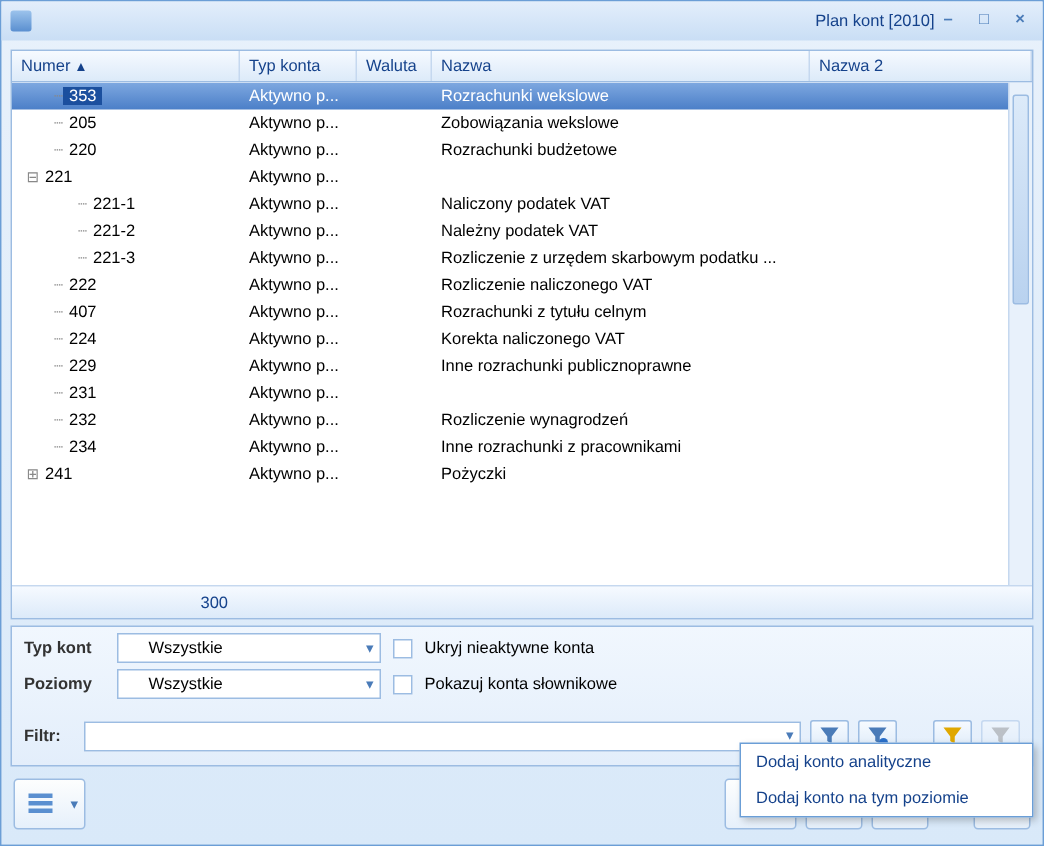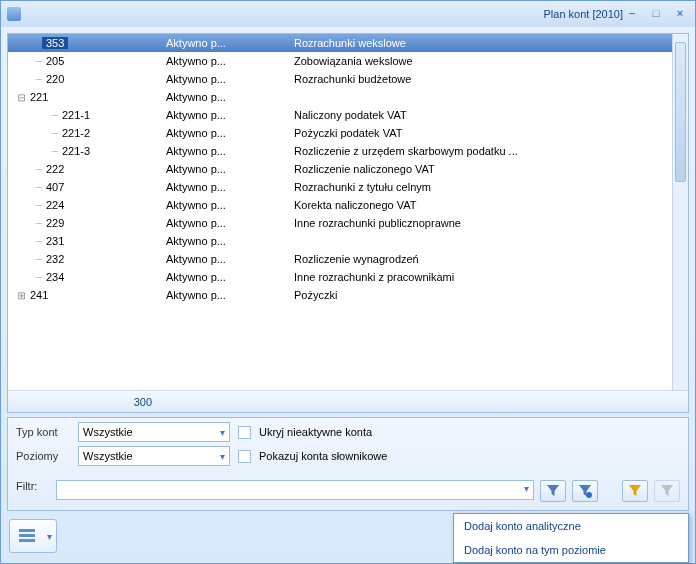--- a/index.html
+++ b/index.html
@@ -28,54 +28,61 @@
   .twig { display:inline-block; color: #888; font-size: 10px; width: 12px; text-align: right; }
   .nodelabel { padding: 0 4px; }
   .row.sel .nodelabel.hl { background: #1b4f9e; color: #fff; }
   .scrollv { position: absolute; right: 0; top: 0; bottom: 0; width: 16px; background: #e8f1fb; border-left: 1px solid #c5d8ef; }
   .scrollv .thumb { position: absolute; left: 2px; right: 2px; top: 8px; height: 140px; background: linear-gradient(#dceaf9,#b9d2ef); border: 1px solid #9cbce2; border-radius: 2px; }
   .footerrow { display: flex; border-top: 1px solid #c5d8ef; background: linear-gradient(#f6faff,#dceaf9); height: 22px; align-items: center; }
   .footerrow .sum { width: 152px; text-align: right; padding-right: 8px; color: #15428b; }
   .panel { border: 1px solid #9cbce2; background: linear-gradient(#f1f7fe,#e3eefb); padding: 4px 8px 8px 8px; }
   .panel .ptitle { color: #15428b; margin-bottom: 6px; }
   .frow { display: flex; align-items: center; gap: 8px; margin-bottom: 4px; }
-  .flabel { width: 54px; color: #333; }
-  .combo { width: 152px; height: 20px; border: 1px solid #9cbce2; background: #fff; display: flex; align-items: center; padding: 0 4px; position: relative; }
+  .flabel { width: 54px; color: #333; font-weight: bold; }
+  .combo { width: 176px; height: 20px; border: 1px solid #9cbce2; background: #fff; display: flex; align-items: center; padding: 0 20px; position: relative; }
   .combo::after { content: "▾"; position: absolute; right: 4px; color: #4a7bb8; font-size: 10px; }
   .chk { width: 13px; height: 13px; border: 1px solid #9cbce2; background: #fff; display: inline-block; }
-  .filtrow { display: flex; align-items: flex-start; gap: 6px; margin-top: 14px; }
+  .filtrow { display: flex; align-items: center; gap: 6px; margin-top: 14px; }
   .filterinput { flex: 1; height: 20px; border: 1px solid #9cbce2; background: #fff; position: relative; }
   .filterinput::after { content: "▾"; position: absolute; right: 4px; top: 2px; color: #4a7bb8; font-size: 10px; }
   .iconbtn { width: 26px; height: 22px; border: 1px solid #9cbce2; background: linear-gradient(#f6faff,#dceaf9); display: flex; align-items: center; justify-content: center; border-radius: 2px; cursor: pointer; }
   .iconbtn.disabled { opacity: .45; }
   .toolbar { display: flex; align-items: center; gap: 6px; padding: 4px 2px; }
   .toolbar .spacer { flex: 1; }
   .bigbtn { width: 38px; height: 34px; border: 1px solid #9cbce2; background: linear-gradient(#fdfefe,#e6f0fb); border-radius: 3px; display: flex; align-items: center; justify-content: center; cursor: pointer; position: relative; }
   .bigbtn.split { width: 48px; justify-content: flex-start; padding-left: 8px; }
   .bigbtn.split::after { content: "▾"; position: absolute; right: 4px; color: #4a7bb8; font-size: 10px; }
-  .popup { position: absolute; right: 6px; bottom: 0; width: 236px; background: #fff; border: 1px solid #6b9ed6; box-shadow: 2px 2px 5px rgba(0,0,0,.25); }
+  .popup { position: absolute; right: 6px; bottom: 18px; width: 196px; background: #fff; border: 1px solid #6b9ed6; box-shadow: 2px 2px 5px rgba(0,0,0,.25); }
   .popup .mitem { padding: 6px 10px; color: #15428b; cursor: pointer; }
   svg { display: block; }
 </style>
 </head>
 <body>
 
 <div class="window">
   <div class="titlebar">
     <div class="app-icon"></div>
     <div class="title">Plan kont [2010]</div>
     <div class="winbtns">
       <div class="winbtn">–</div>
       <div class="winbtn">□</div>
       <div class="winbtn">×</div>
     </div>
   </div>
 
   <div class="content">
     <div class="gridwrap">
+      <div class="gridhead">
+        <div class="gh col-num sort">Numer</div>
+        <div class="gh col-typ">Typ konta</div>
+        <div class="gh col-wal">Waluta</div>
+        <div class="gh col-naz">Nazwa</div>
+        <div class="gh col-n2">Nazwa 2</div>
+      </div>
       <div class="gridbody" id="gridbody">
         <div class="row sel">
             <div class="treecell" style="padding-left: 22px;">
               <span class="twig">┈</span>
               <span class="nodelabel hl">353</span>
             </div>
             <div class="cell col-typ">Aktywno p...</div>
             <div class="cell col-wal"></div>
             <div class="cell col-naz">Rozrachunki wekslowe</div>
             <div class="cell col-n2"></div>
@@ -119,21 +126,21 @@
             <div class="cell col-naz">Naliczony podatek VAT</div>
             <div class="cell col-n2"></div>
           </div>
           <div class="row">
             <div class="treecell" style="padding-left: 38px;">
               <span class="twig">┈</span>
               <span class="nodelabel">221-2</span>
             </div>
             <div class="cell col-typ">Aktywno p...</div>
             <div class="cell col-wal"></div>
-            <div class="cell col-naz">Pożyczki podatek VAT</div>
+            <div class="cell col-naz">Należny podatek VAT</div>
             <div class="cell col-n2"></div>
           </div>
           <div class="row">
             <div class="treecell" style="padding-left: 38px;">
               <span class="twig">┈</span>
               <span class="nodelabel">221-3</span>
             </div>
             <div class="cell col-typ">Aktywno p...</div>
             <div class="cell col-wal"></div>
             <div class="cell col-naz">Rozliczenie z urzędem skarbowym podatku ...</div>

